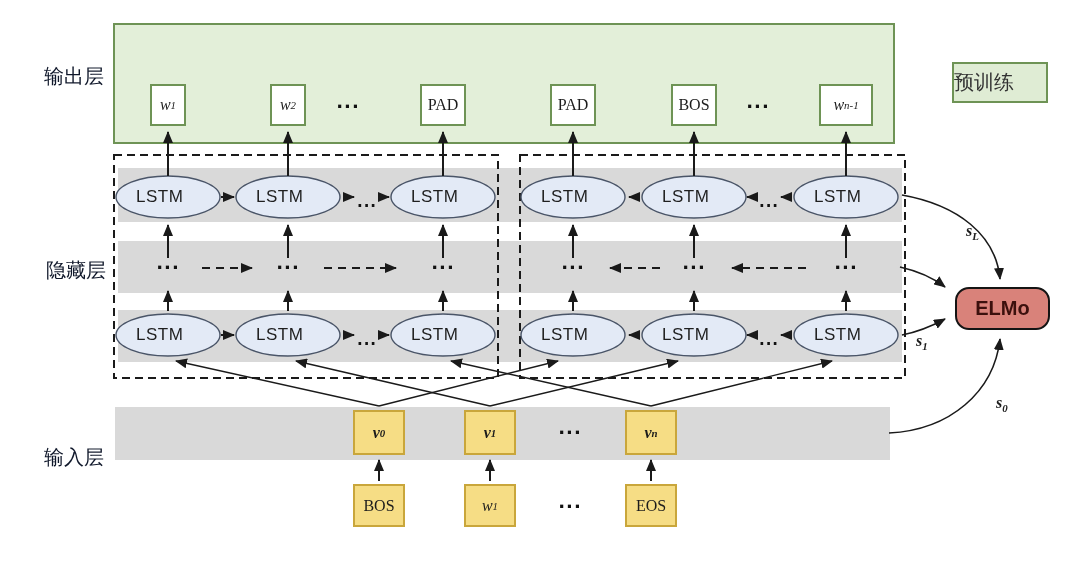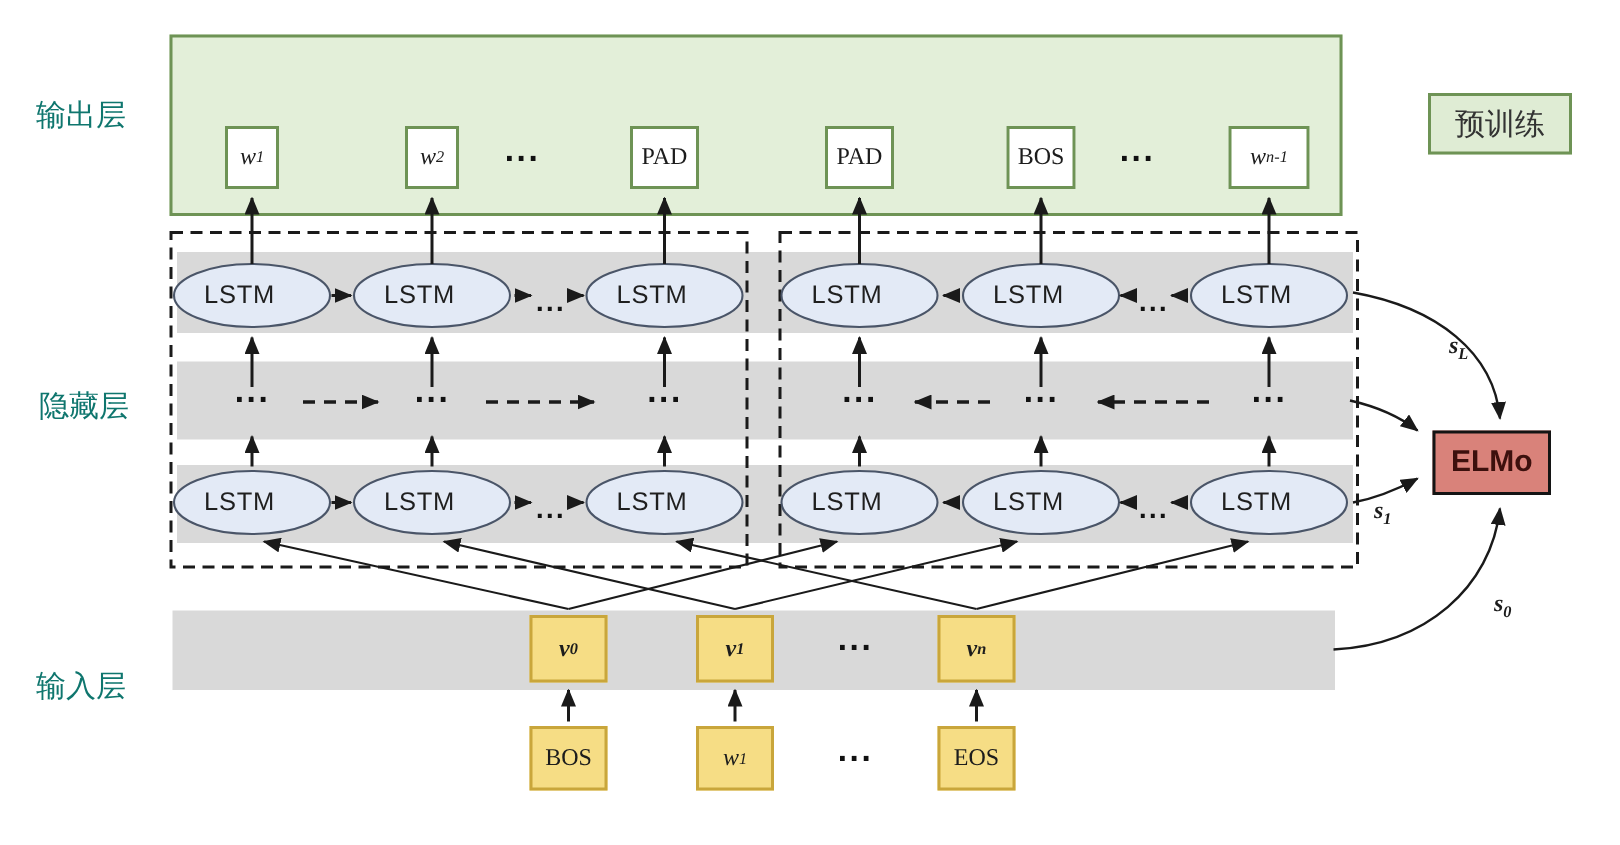--- a/index.html
+++ b/index.html
@@ -1,20 +1,20 @@
 <!DOCTYPE html>
 <html><head>
 <meta charset="utf-8">
 <style>
   html,body{margin:0;padding:0;background:#ffffff;}
   .stage{position:relative;width:1080px;height:563px;background:#ffffff;overflow:hidden;
          font-family:"Liberation Sans", sans-serif;color:#222;}
   .band{position:absolute;background:#d9d9d9;}
   svg.overlay{position:absolute;left:0;top:0;z-index:2;}
-  .layer-label{position:absolute;z-index:3;font-size:20px;color:#0f766e;width:80px;text-align:left;
+  .layer-label{position:absolute;z-index:3;font-size:20px;color:#0f172a;width:80px;text-align:right;
                font-family:"Liberation Sans", sans-serif;}
   .panel{position:absolute;z-index:1;background:#e3efd9;border:2px solid #6e9355;box-sizing:border-box;}
   .panel-title{position:absolute;z-index:3;font-size:19px;color:#2f2f2f;transform:translateX(-50%);white-space:nowrap;}
   .wbox{position:absolute;z-index:3;background:#ffffff;border:2px solid #6e9355;box-sizing:border-box;
         display:flex;align-items:center;justify-content:center;font-size:16px;color:#1c1c1c;
         font-family:"Liberation Serif", serif;height:42px;top:84px;}
   .ybox{position:absolute;z-index:3;background:#f6dd85;border:2px solid #c9a63b;box-sizing:border-box;
         display:flex;align-items:center;justify-content:center;font-size:16px;color:#1c1c1c;
         font-family:"Liberation Serif", serif;width:52px;}
   .it{font-style:italic;}
@@ -22,21 +22,21 @@
   sub{font-size:0.68em;}
   .lstm-label{position:absolute;z-index:3;width:64px;text-align:left;font-size:17px;color:#1f1f1f;
               transform:translate(-50%,-50%);letter-spacing:0.5px;}
   .dots{position:absolute;z-index:3;font-size:18px;font-weight:bold;color:#111;transform:translateX(-50%);
         letter-spacing:1px;line-height:20px;font-family:"DejaVu Sans", sans-serif;}
   .slabel{position:absolute;z-index:3;font-size:16px;color:#1c1c1c;font-family:"Liberation Serif", serif;
           font-style:italic;font-weight:bold;}
   .elmo-box{position:absolute;z-index:3;background:#d9827a;border:2px solid #141414;box-sizing:border-box;
             display:flex;align-items:center;justify-content:center;font-size:20px;font-weight:bold;color:#3c100d;}
   .pretrain-box{position:absolute;z-index:3;background:#dfecd4;border:2px solid #6e9355;box-sizing:border-box;
-            display:flex;align-items:center;justify-content:center;font-size:20px;color:#333;}
+            display:flex;align-items:center;justify-content:flex-start;font-size:20px;color:#333;}
 </style>
 </head>
 <body>
 
 <div class="stage">
 
   <div class="band" style="left:118px;top:168px;width:784px;height:54px;z-index:0;"></div>
   <div class="band" style="left:118px;top:241px;width:784px;height:52px;z-index:0;"></div>
   <div class="band" style="left:118px;top:310px;width:784px;height:52px;z-index:0;"></div>
   <div class="band" style="left:115px;top:407px;width:775px;height:53px;z-index:0;"></div>
@@ -221,21 +221,21 @@
   </div>
   <div class="ybox it" style="left:464px;top:484px;height:43px;">
     <span>w</span>
       <sub>1</sub>
   </div>
   <div class="dots" style="left:570px;top:492px;">...</div>
   <div class="ybox" style="left:625px;top:484px;height:43px;">
     <span>EOS</span>
   </div>
 
-  <div class="elmo-box" style="left:955px;top:287px;width:79px;height:43px;">
+  <div class="elmo-box" style="left:955px;top:287px;width:95px;height:43px;border-radius:14px;">
     <span>ELMo</span>
   </div>
 
   <div class="slabel" style="left:966px;top:194px;margin-top:28px;">
     <span>s</span><sub>L</sub>
   </div>
   <div class="slabel" style="left:916px;top:332px;">
     <span>s</span><sub>1</sub>
   </div>
   <div class="slabel" style="left:996px;top:394px;">

